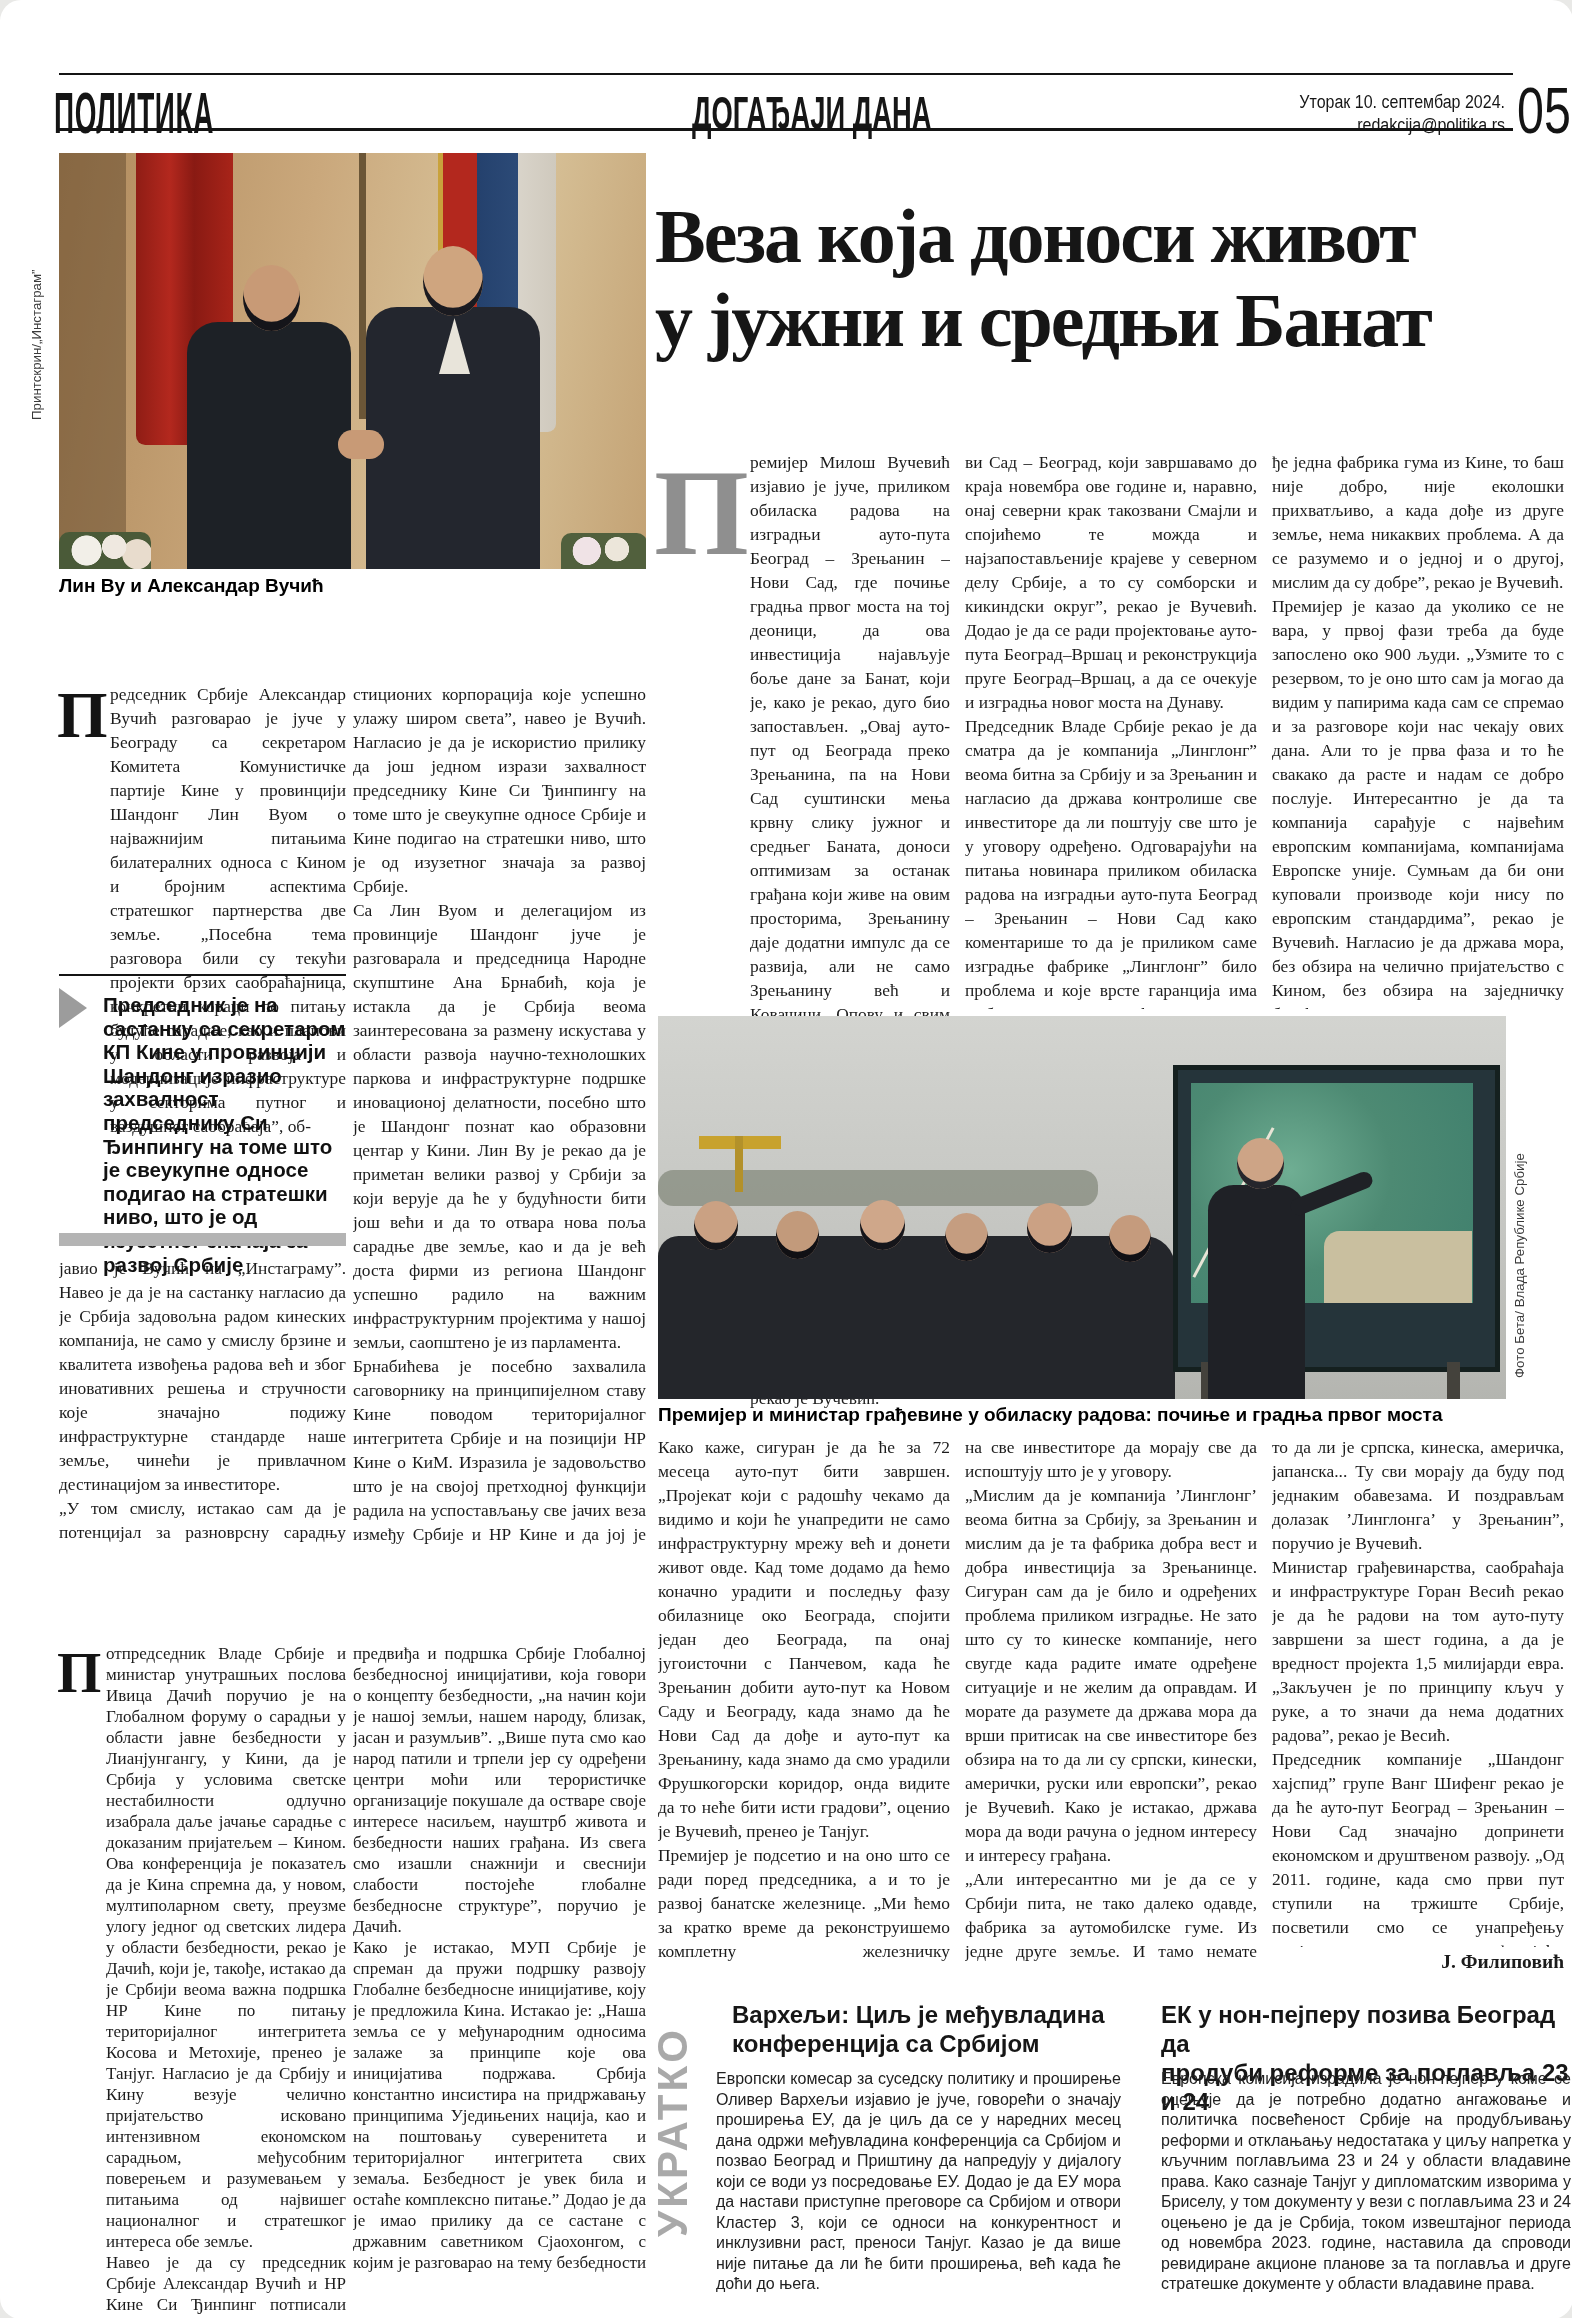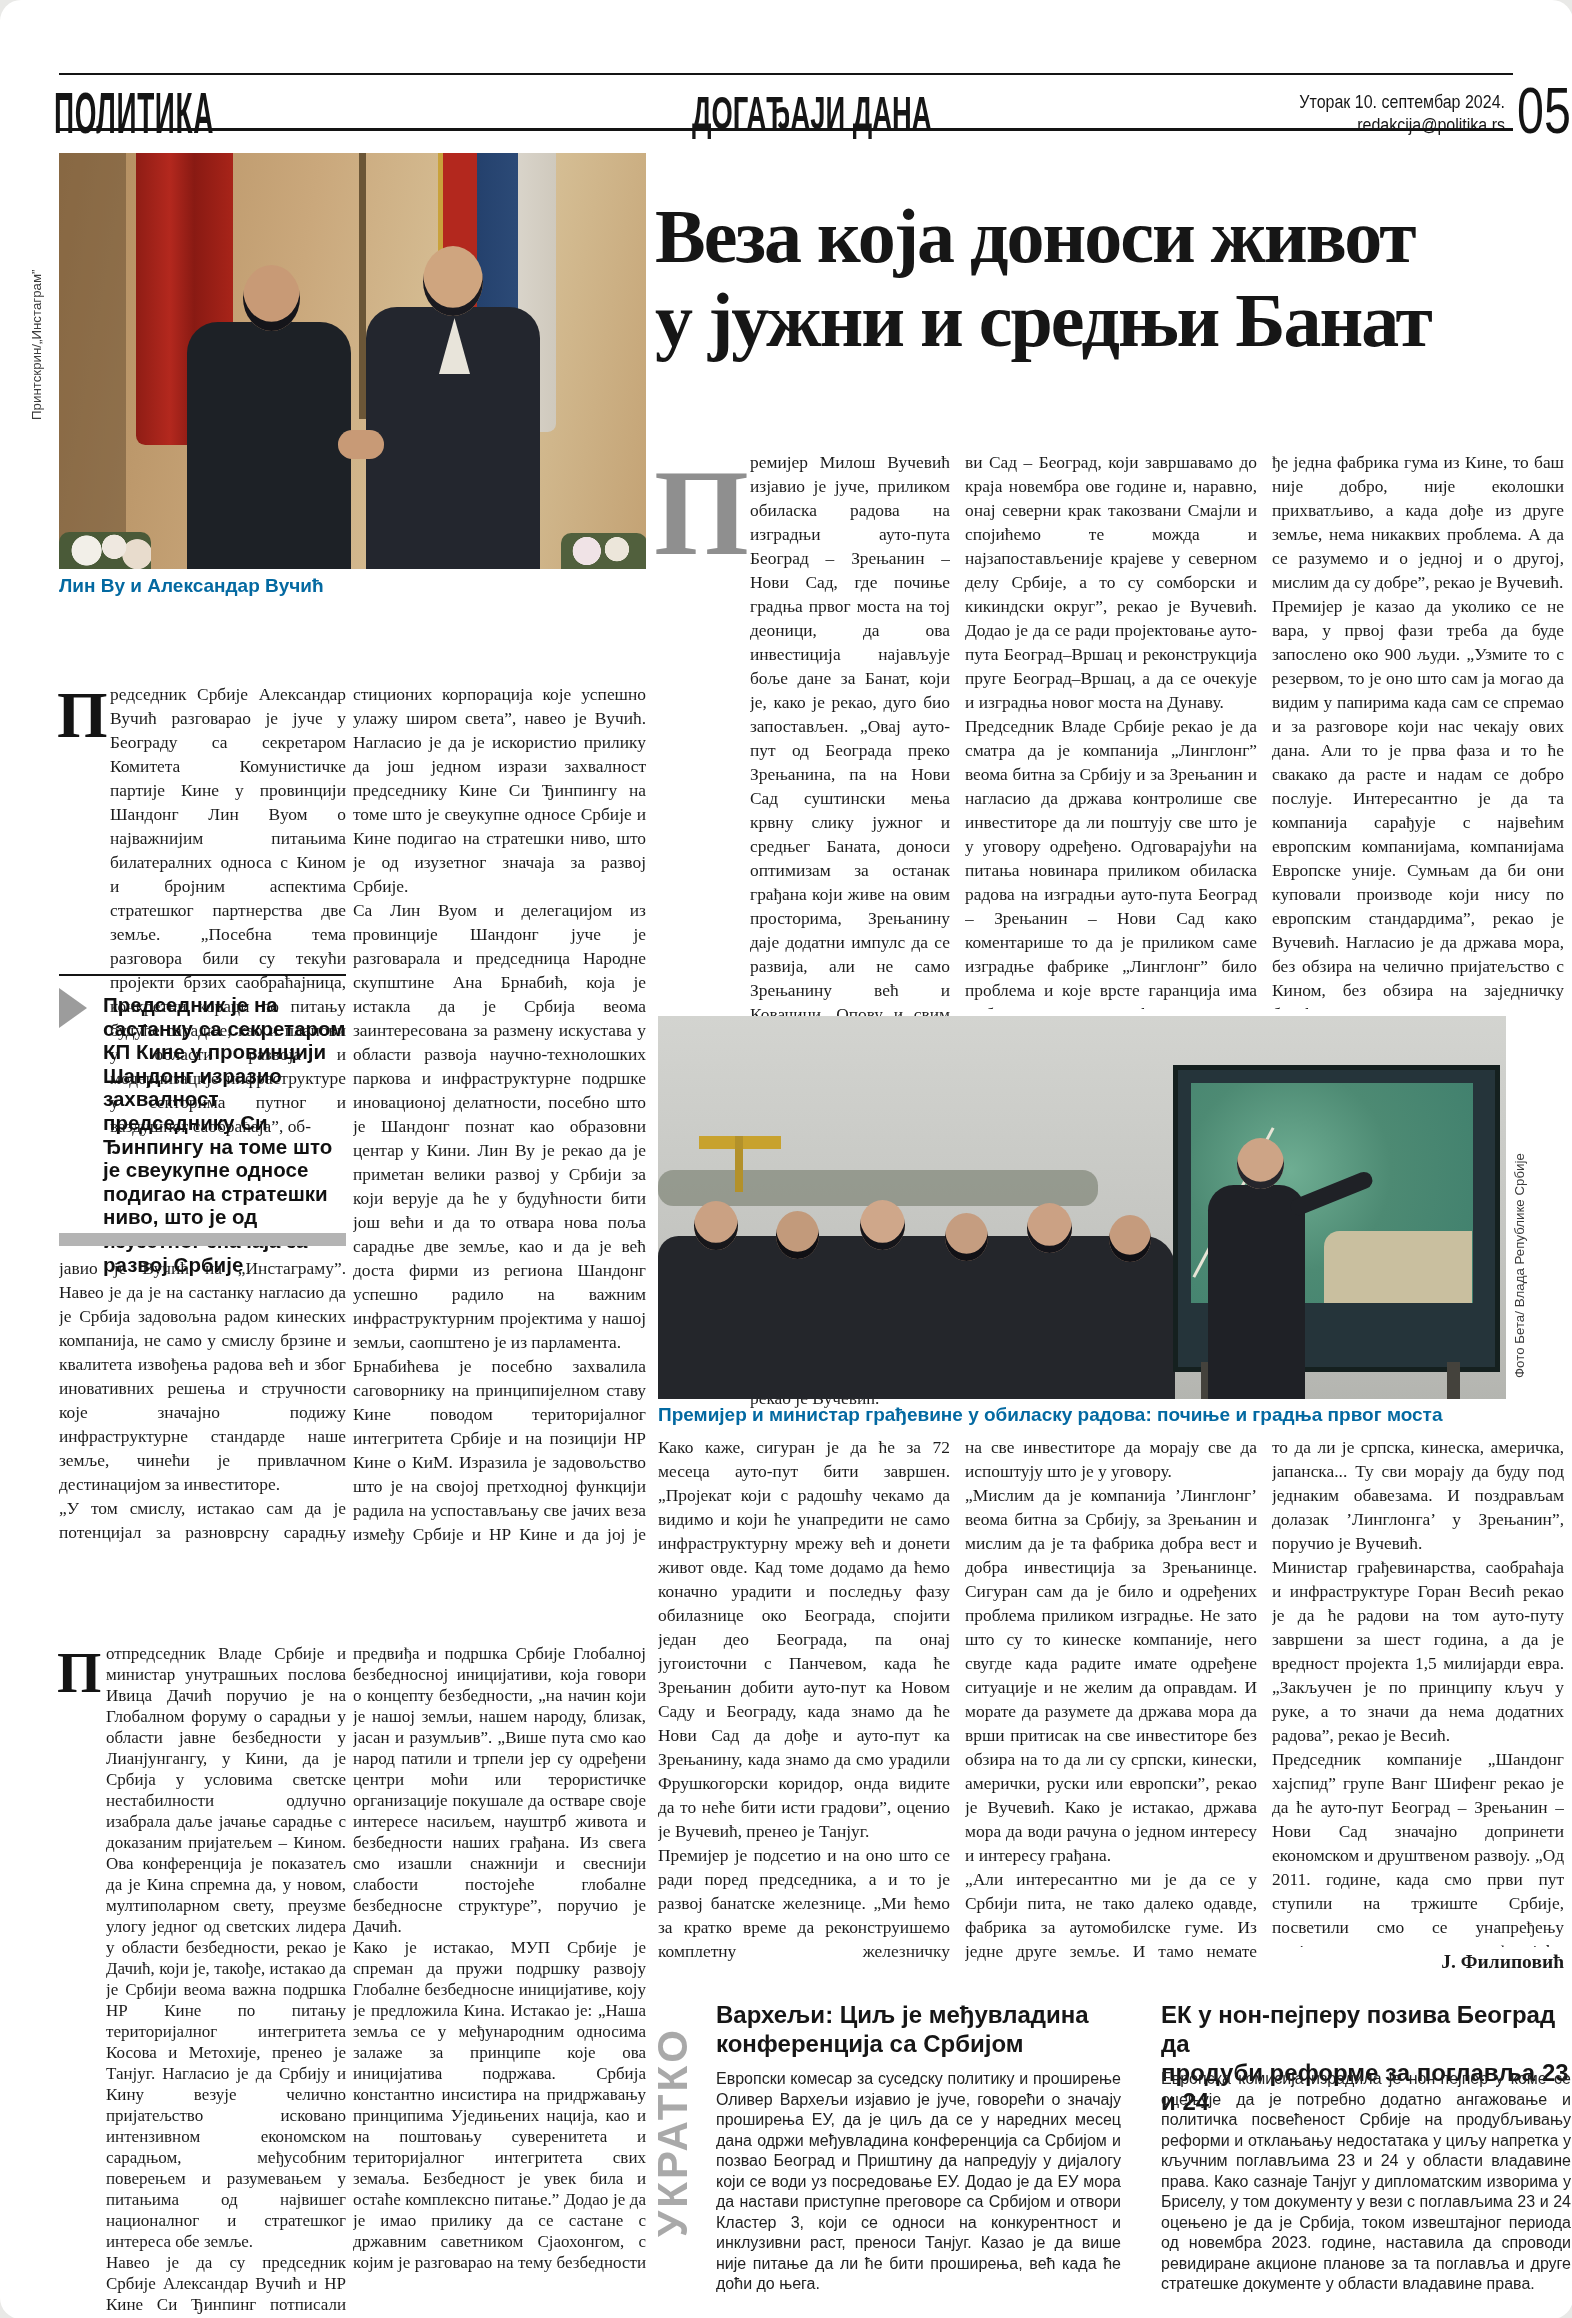--- a/index.html
+++ b/index.html
@@ -8,21 +8,21 @@
   .abs{position:absolute;}
   .sans{font-family:"Liberation Sans","DejaVu Sans",sans-serif;}
   .serif{font-family:"Liberation Serif","DejaVu Serif",serif;}
   .rule{background:#141414;}
   .body-col{font-size:17.4px;line-height:24px;text-align:justify;overflow:hidden;white-space:pre-line;}
   .body-col-sm{font-size:17px;line-height:21px;text-align:justify;overflow:hidden;white-space:pre-line;}
   .headline{font-weight:bold;color:#161616;white-space:pre-line;}
   .dc-spacer{float:left;}
   .dropcap{font-weight:bold;line-height:1;}
   .vert{writing-mode:vertical-rl;transform:rotate(180deg);}
-  .caption{font-weight:bold;color:#0369a1;}
+  .caption{font-weight:bold;color:#000000;}
   .photo{overflow:hidden;}
 </style>
 </head>
 <body>
 
 <div id="page">
 
   <div class="abs rule" style="left:59px;top:73px;width:1454px;height:1.5px;"></div>
   <div class="abs sans" style="left:54px;top:81px;font-size:45px;font-weight:bold;letter-spacing:1px;transform:scale(0.62,1.28);transform-origin:left top;color:#141414;">ПОЛИТИКА</div>
   <div class="abs sans" style="left:692px;top:88px;font-size:38px;font-weight:bold;transform:scale(0.72,1.22);transform-origin:left top;color:#161616;">ДОГАЂАЈИ ДАНА</div>
@@ -123,21 +123,21 @@
   <div class="abs body-col" style="left:965px;top:1435px;width:292px;height:533px;">на све инвеститоре да морају све да испоштују што је у уговору.
 „Мислим да је компанија ’Линглонг’ веома битна за Србију, за Зрењанин и мислим да је та фабрика добра вест и добра инвестиција за Зрењанинце. Сигуран сам да је било и одређених проблема приликом изградње. Не зато што су то кинеске компаније, него свугде када радите имате одређене ситуације и не желим да оправдам. И морате да разумете да држава мора да врши притисак на све инвеститоре без обзира на то да ли су српски, кинески, амерички, руски или европски”, рекао је Вучевић. Како је истакао, држава мора да води рачуна о једном интересу и интересу грађана.
 „Али интересантно ми је да се у Србији пита, не тако далеко одавде, фабрика за аутомобилске гуме. Из једне друге земље. И тамо немате никакву лошу конотацију, никакав лош наратив око ове идентичне фабрике, производње и технологије. Никаквог негативног приказа, никакве негативне кампање. То ми је чак показатељ да овде преко наших малих српских леђа се прелама и општа геополитика. И да ми то морамо да разумемо. Да када до-</div>
   <div class="abs body-col" style="left:1272px;top:1435px;width:292px;height:512px;">то да ли је српска, кинеска, америчка, јапанска... Ту сви морају да буду под једнаким обавезама. И поздрављам долазак ’Линглонга’ у Зрењанин”, поручио је Вучевић.
 Министар грађевинарства, саобраћаја и инфраструктуре Горан Весић рекао је да ће радови на том ауто-путу завршени за шест година, а да је вредност пројекта 1,5 милијарди евра. „Закључен је по принципу кључ у руке, а то значи да нема додатних радова”, рекао је Весић.
 Председник компаније „Шандонг хајспид” групе Ванг Шифенг рекао је да ће ауто-пут Београд – Зрењанин – Нови Сад значајно допринети економском и друштвеном развоју. „Од 2011. године, када смо први пут ступили на тржиште Србије, посветили смо се унапређењу пријатељских односа, прилагођавајући се специфичностима локалног тржишта”, рекао је Ванг. Према његовим речима, после изградње тај ауто-пут постаће главна саобраћајна артерија која повезује три важна града.</div>
   <div class="abs serif" style="left:1272px;top:1951px;width:292px;text-align:right;font-size:19.5px;font-weight:bold;">Ј. Филиповић</div>
 
   <div class="abs vert sans" style="left:649px;top:2007px;height:230px;font-size:42px;font-weight:bold;letter-spacing:3.1px;color:#a9a9a9;">УКРАТКО</div>
 
-  <div class="abs sans headline" style="left:716px;top:2000px;width:420px;font-size:24px;line-height:29px;">Вархељи: Циљ је међувладина
+  <div class="abs sans headline" style="left:732px;top:2000px;width:420px;font-size:24px;line-height:29px;">Вархељи: Циљ је међувладина
 конференција са Србијом</div>
   <div class="abs sans" style="left:716px;top:2069px;width:405px;height:231px;font-size:16px;line-height:20.5px;text-align:justify;overflow:hidden;color:#222;">Европски комесар за суседску политику и проширење Оливер Вархељи изјавио је јуче, говорећи о значају проширења ЕУ, да је циљ да се у наредних месец дана одржи међувладина конференција са Србијом и позвао Београд и Приштину да напредују у дијалогу који се води уз посредовање ЕУ. Додао је да ЕУ мора да настави приступне преговоре са Србијом и отвори Кластер 3, који се односи на конкурентност и инклузивни раст, преноси Танјуг. Казао је да више није питање да ли ће бити проширења, већ када ће доћи до њега.</div>
 
   <div class="abs sans headline" style="left:1161px;top:2000px;width:420px;font-size:24px;line-height:29px;">ЕК у нон-пејперу позива Београд да
 продуби реформе за поглавља 23 и 24</div>
   <div class="abs sans" style="left:1161px;top:2069px;width:410px;height:231px;font-size:16px;line-height:20.5px;text-align:justify;overflow:hidden;color:#222;">Европска комисија израдила је нон-пејпер у коме се оцењује да је потребно додатно ангажовање и политичка посвећеност Србије на продубљивању реформи и отклањању недостатака у циљу напретка у кључним поглављима 23 и 24 у области владавине права. Како сазнаје Танјуг у дипломатским изворима у Бриселу, у том документу у вези с поглављима 23 и 24 оцењено је да је Србија, током извештајног периода од новембра 2023. године, наставила да спроводи ревидиране акционе планове за та поглавља и друге стратешке документе у области владавине права.</div>
 
 </div>
 
 

